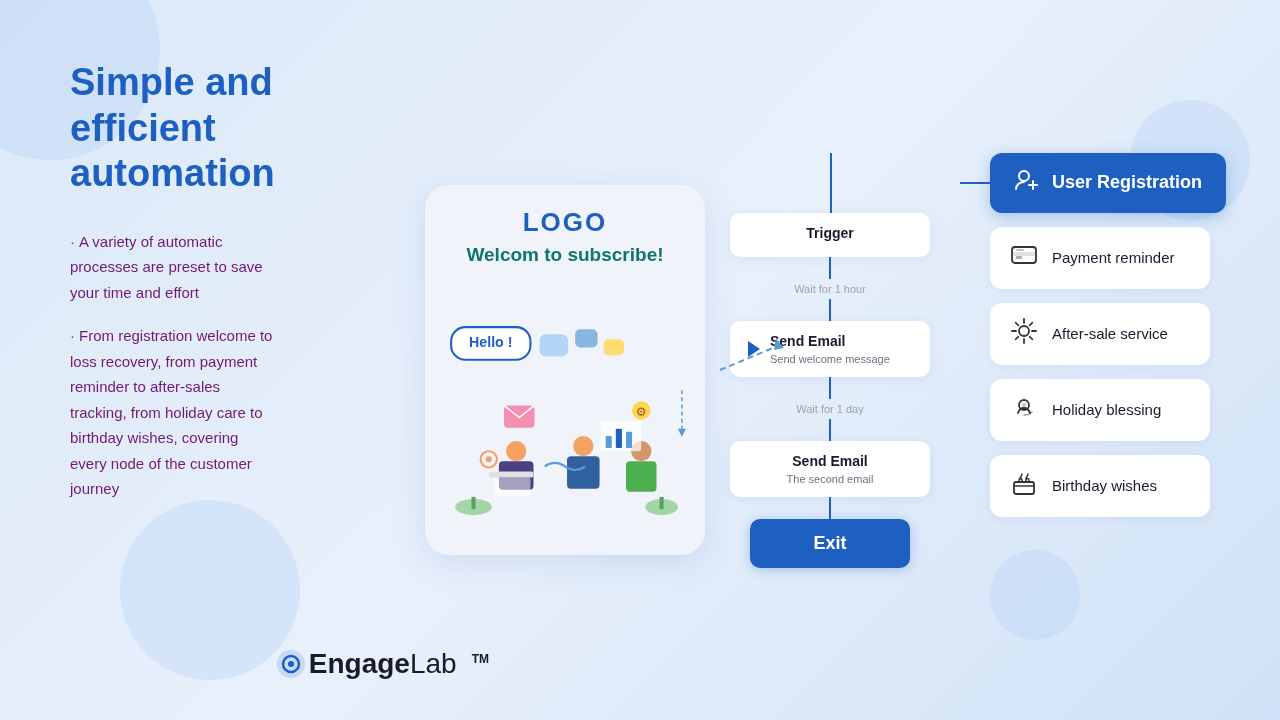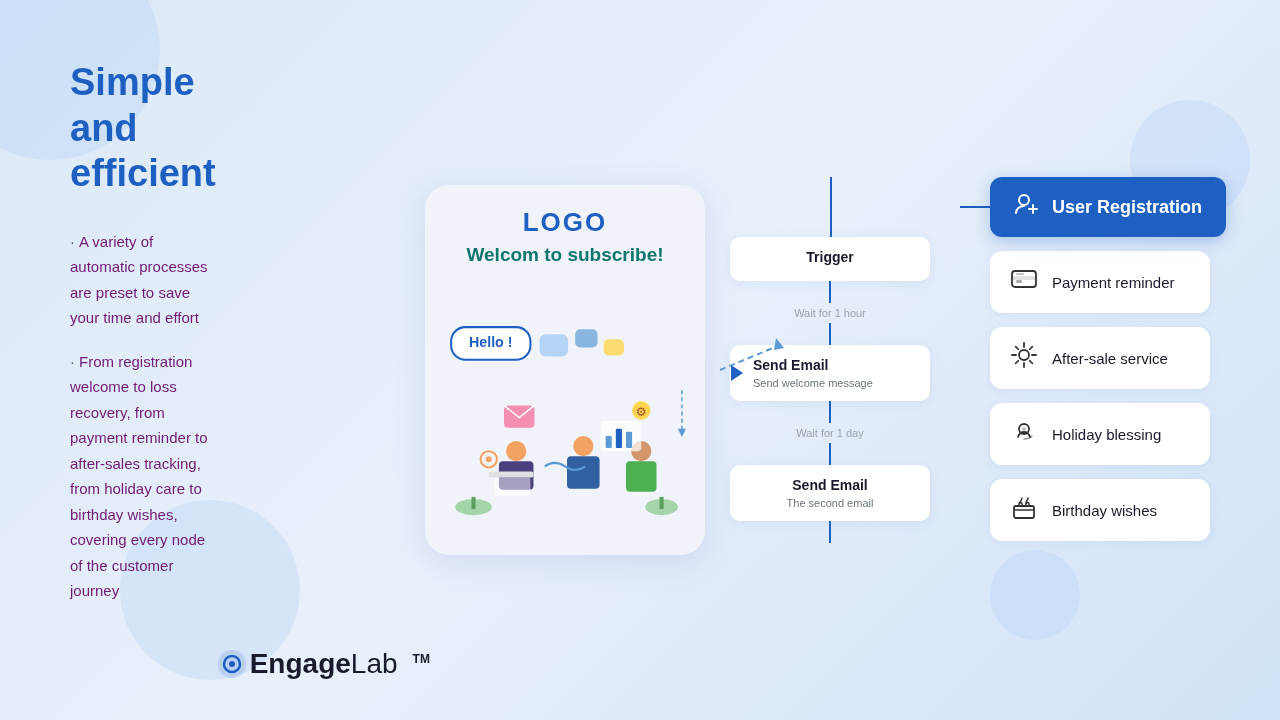--- a/index.html
+++ b/index.html
@@ -140,21 +140,21 @@
     .flow-connector {
       width: 2px;
       background: #1e5fc2;
       height: 22px;
       margin: 0 auto;
     }
 
     .flow-node {
       background: white;
       border-radius: 10px;
-      padding: 12px 1px;
+      padding: 12px 18px;
       width: 200px;
       box-shadow: 0 2px 12px rgba(100,130,200,0.12);
       text-align: center;
       position: relative;
     }
 
     .flow-node.trigger-node {
       width: 200px;
     }
 
@@ -253,20 +253,21 @@
 <div class="bg-circle bg-circle-2"></div>
 <div class="bg-circle bg-circle-3"></div>
 <div class="bg-circle bg-circle-4"></div>
 
 <div class="main-content">
 
   <div class="left-section">
     <div>
       <h1 class="headline">
         <span>Simple and efficient</span><br>
+        <span>automation</span>
       </h1>
       <div class="description">
         <p>A variety of automatic processes are preset to save your time and effort</p>
         <p>From registration welcome to loss recovery, from payment reminder to after-sales tracking, from holiday care to birthday wishes, covering every node of the customer journey</p>
       </div>
     </div>
     <div class="logo-area">
       <svg width="32" height="32" viewBox="0 0 32 32">
         <circle cx="16" cy="16" r="14" fill="#1e5fc2" opacity="0.15"></circle>
         <circle cx="16" cy="16" r="8" fill="none" stroke="#1e5fc2" stroke-width="2.5"></circle>
@@ -359,20 +360,23 @@
           <div class="flow-wait">Wait for 1 day</div>
           <div class="flow-connector"></div>
 
           <div class="flow-node">
             <div class="flow-node-title">Send Email</div>
             <div class="flow-node-subtitle">The second email</div>
           </div>
 
           <div class="flow-connector"></div>
 
+          <div class="exit-node">
+            <span>Exit</span>
+          </div>
         </div>
 
         <div style="display:flex; flex-direction:column; align-items:flex-start; margin-left:30px; gap:14px;">
 
           <div style="position:relative; display:flex; align-items:center; gap:0;">
 
             <div style="width:30px; height:2px; background:#1e5fc2; margin-right:0;"></div>
             <div class="user-reg-btn">
               <span style="font-size:22px;">
                 

